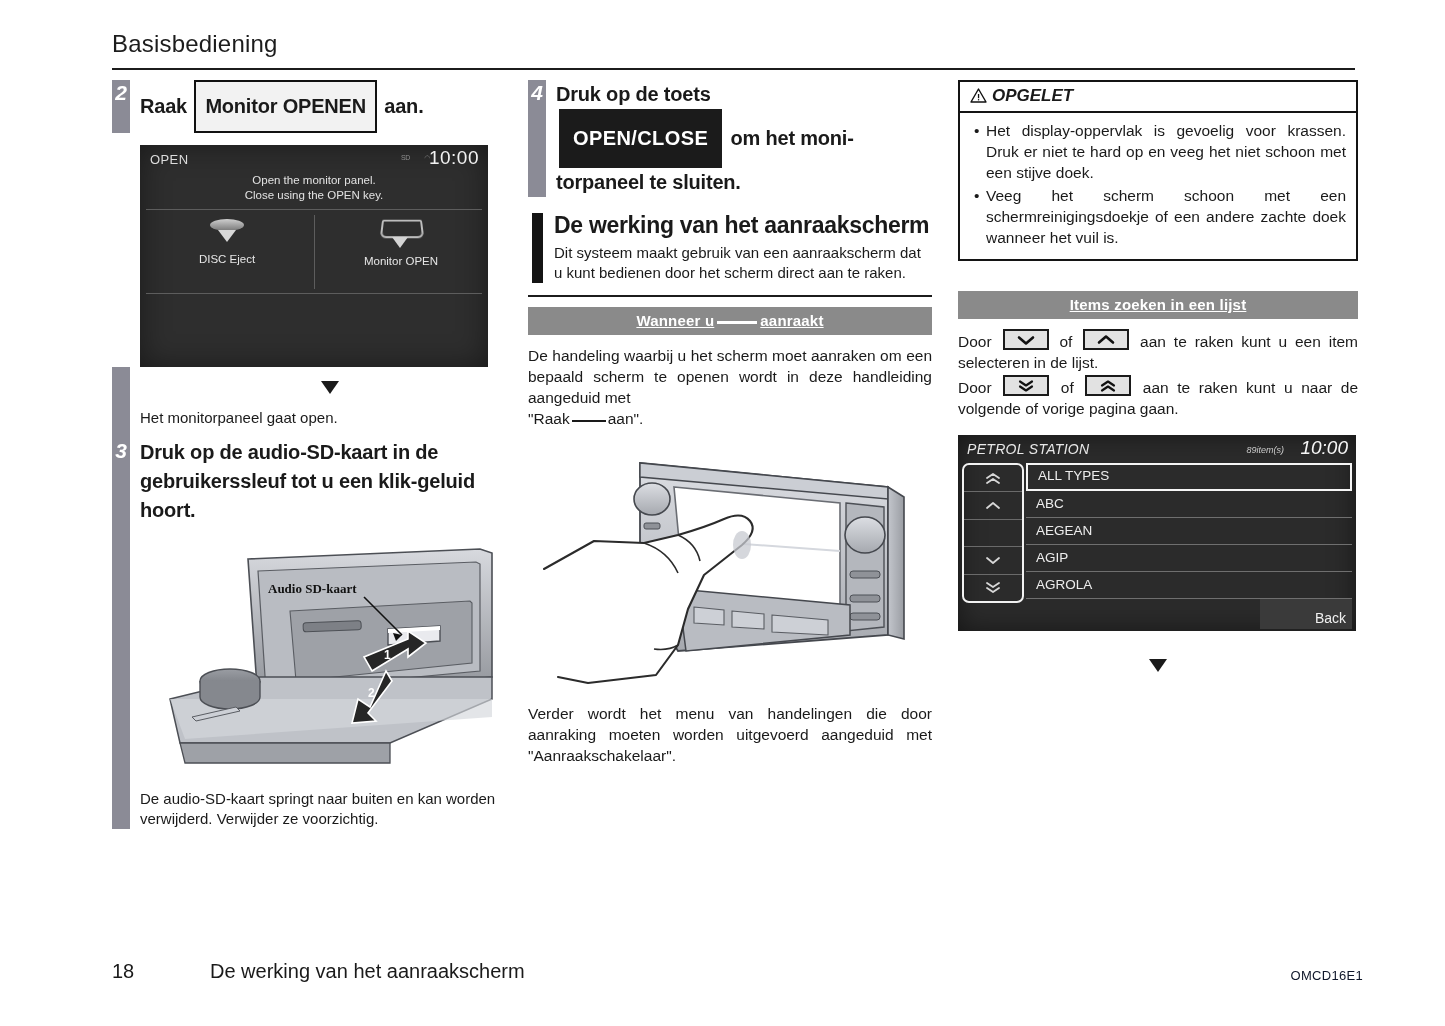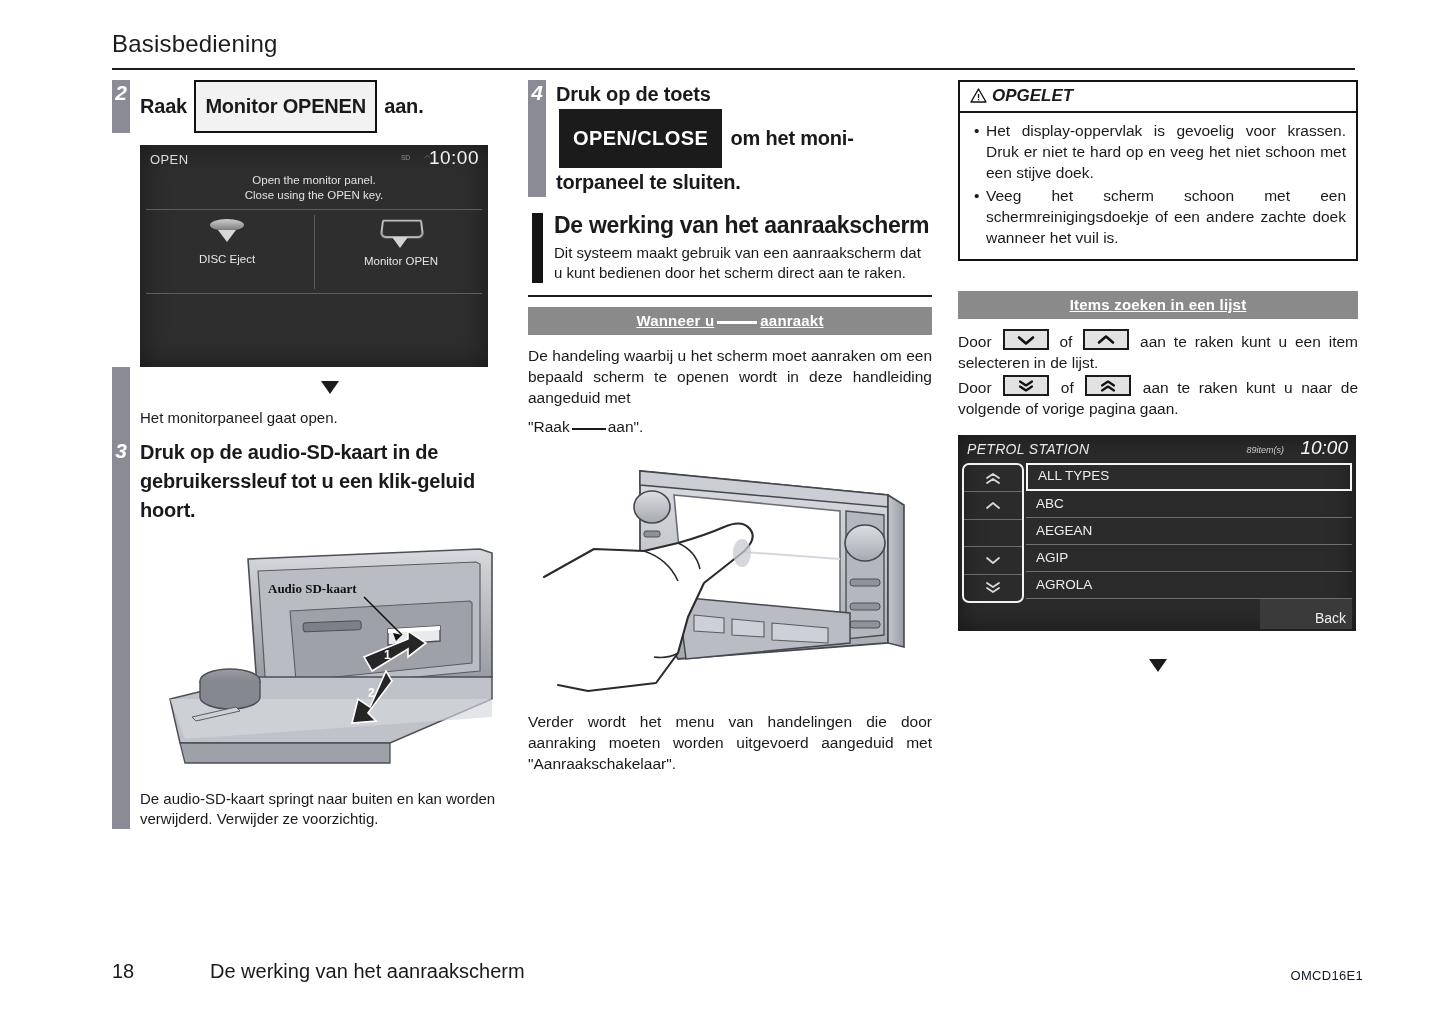--- a/index.html
+++ b/index.html
@@ -301,21 +301,21 @@
       <h2 class="sect-title">De werking van het aanraakscherm</h2>
       <p class="sect-body" style="margin:4px 0 0;">Dit systeem maakt gebruik van een aanraakscherm dat u kunt bedienen door het scherm direct aan te raken.</p>
     </div>
 
     <div style="border-top:2px solid #1c1c1c;margin:12px 0 10px;"></div>
 
     <div class="band">
       <span>Wanneer u</span><span class="blank"></span><span>aanraakt</span>
     </div>
 
-    <p class="body-just" style="margin:10px 0 8px;">
+    <p class="body-just" style="margin:10px 0 0;">
       <span>De handeling waarbij u het scherm moet aanraken om een bepaald scherm te openen wordt in deze handleiding aangeduid met</span>
     </p>
     <p class="body-left" style="margin:0;">
       <span>"Raak</span><span class="ul-blank"></span><span>aan".</span>
     </p>
 
     <svg class="illus" width="400" height="250" viewBox="0 0 400 250" style="margin-top:10px;">
       <defs>
         <linearGradient id="gu1" x1="0" y1="0" x2="0" y2="1">
           <stop offset="0" stop-color="#dcdee3"></stop>

